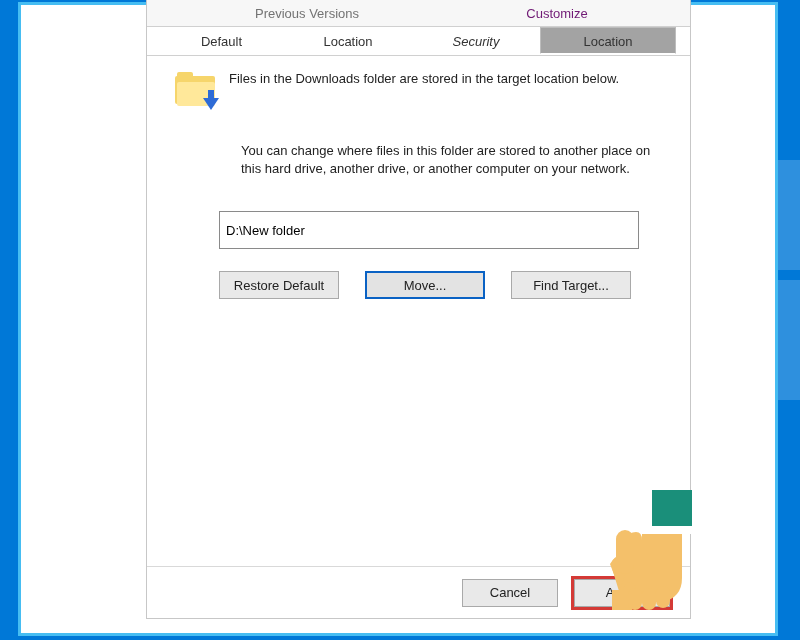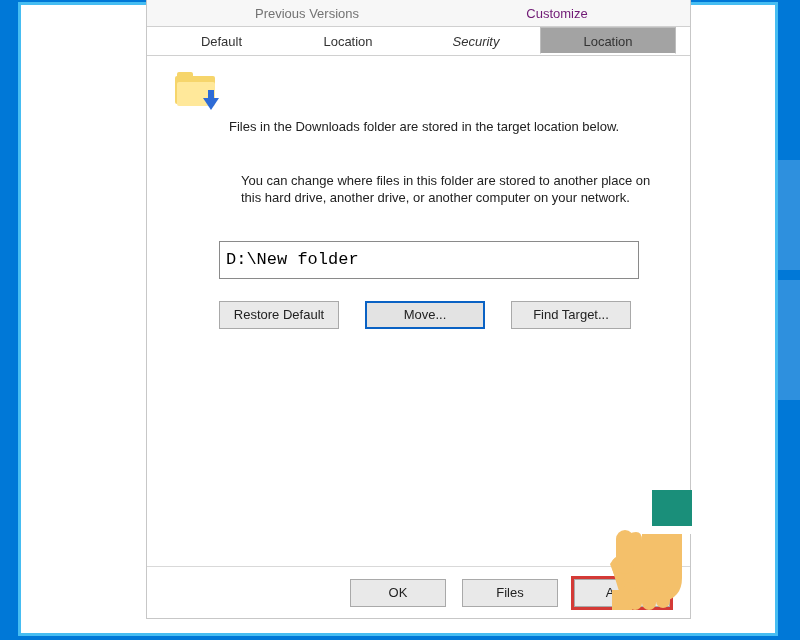--- a/index.html
+++ b/index.html
@@ -24,23 +24,23 @@
   .t-security{left:265px;width:128px;font-style:italic;}
   .t-location{left:393px;width:136px;border:1px solid #bdbdbd;border-bottom:1px solid #fff;background:#a3a3a3;}
   .content{position:absolute;left:12px;right:12px;top:58px;bottom:60px;}
   .intro{display:flex;gap:14px;margin-top:12px;margin-left:16px;}
   .folder-icon{width:40px;height:34px;position:relative;flex:0 0 40px;margin-top:2px;}
   .folder-back{position:absolute;left:0;top:4px;width:40px;height:28px;background:#f6d56b;border-radius:2px;}
   .folder-tab{position:absolute;left:2px;top:0;width:16px;height:8px;background:#f6d56b;border-radius:2px 2px 0 0;}
   .folder-front{position:absolute;left:2px;top:10px;width:38px;height:24px;background:#ffe89a;border-radius:2px;}
   .dl-arrow{position:absolute;right:-4px;bottom:-4px;width:0;height:0;border-left:8px solid transparent;border-right:8px solid transparent;border-top:12px solid #2e6bd6;}
   .dl-stem{position:absolute;right:1px;bottom:6px;width:6px;height:10px;background:#2e6bd6;}
-  .intro-text{max-width:400px;line-height:1.35;margin-top:48px;}
+  .intro-text{max-width:400px;line-height:1.35;}
   .detail{margin:36px 8px 0 82px;max-width:420px;line-height:1.35;color:#222;}
-  .path-input{display:block;margin:34px 8px 0 60px;width:420px;height:24px;border:1px solid #8a8a8a;padding:18px 6px;font-size:17px;font-family:Liberation Mono, monospace;box-sizing:border-box;background:#fff;}
+  .path-input{display:block;margin:34px 8px 0 60px;width:420px;height:24px;border:1px solid #8a8a8a;padding:18px 6px;font-size:13px;font-family:Liberation Sans, sans-serif;box-sizing:border-box;background:#fff;}
   .btn-row{margin:22px 0 3px 60px;display:flex;gap:26px;}
   .btn{width:120px;height:28px;background:#e9e9e9;border:1px solid #a9a9a9;font-size:13px;font-family:inherit;color:#222;cursor:pointer;}
   .btn.focus{border:2px solid #0a62c4;background:#e3e3e3;}
   
   .bottom-bar{position:absolute;left:0;right:0;bottom:0;height:52px;border-top:1px solid #d9d9d9;display:flex;justify-content:flex-end;align-items:center;gap:16px;padding-right:20px;box-sizing:border-box;background:#fff;}
   .bbtn{width:96px;height:28px;background:#e9e9e9;border:1px solid #a9a9a9;font-size:13px;font-family:inherit;color:#222;cursor:pointer;}
   .bbtn.highlight{outline:3px solid #d43a36;outline-offset:0;}
   
   .hand{position:absolute;right:-2px;bottom:8px;width:110px;height:120px;pointer-events:none;}
 </style>
@@ -91,22 +91,21 @@
 
       <div class="btn-row">
         <button class="btn">Restore Default</button>
         <button class="btn focus">Move...</button>
         <button class="btn">Find Target...</button>
       </div>
 
     </div>
 
     <div class="bottom-bar">
-      <button class="bbtn">OK</button>
-      <button class="bbtn">Files</button>
+      <button class="bbtn">Cancel</button>
       <button class="bbtn highlight">Apply</button>
     </div>
 
     <svg class="hand" viewBox="0 0 110 120">
       <rect x="70" y="0" width="40" height="38" fill="#1a8f7a"></rect>
       <rect x="66" y="36" width="44" height="8" fill="#ffffff"></rect>
       <path d="M60 44 L100 44 L100 88 Q100 108 80 112 L54 112 Q40 112 36 98 L30 78 Q28 68 38 66 L46 68 L46 50 Q46 42 54 42 Q60 42 60 50 Z" fill="#f4c06a"></path>
       <path d="M48 70 Q36 60 28 74 L38 100" fill="#f4c06a"></path>
       <rect x="40" y="92" width="12" height="24" rx="6" fill="#f4c06a" transform="rotate(18 46 104)"></rect>
       <rect x="30" y="100" width="20" height="20" fill="#f4c06a"></rect>

